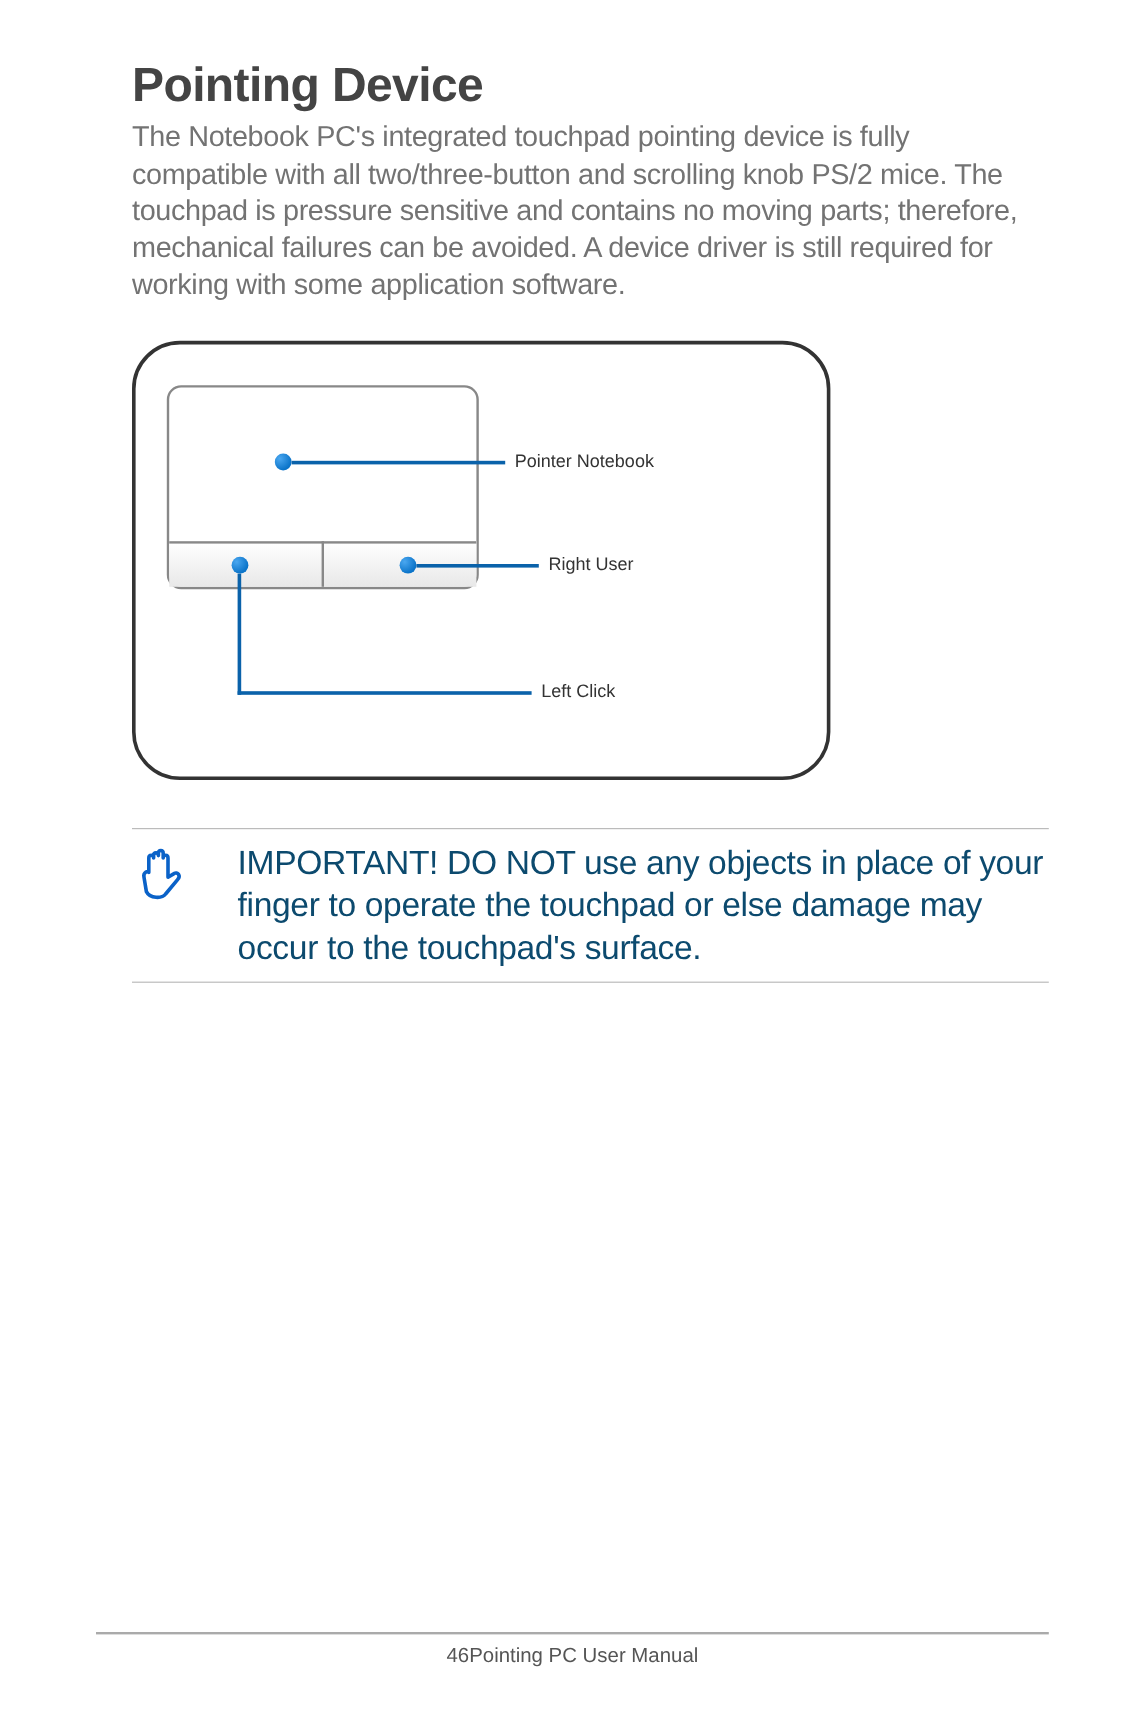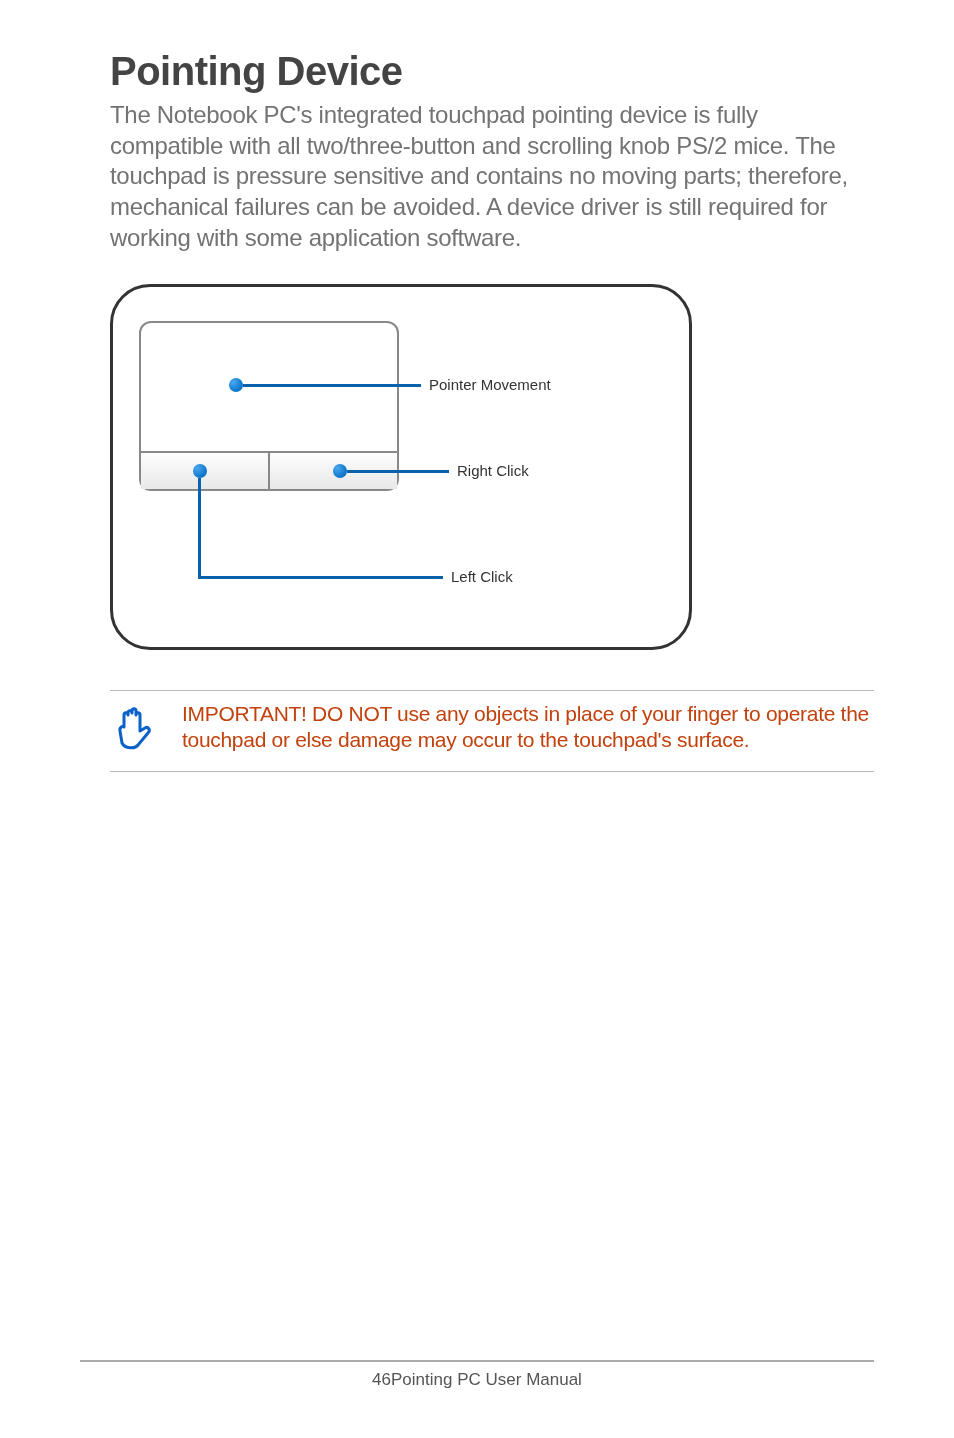--- a/index.html
+++ b/index.html
@@ -101,24 +101,25 @@
     padding: 10px 0 10px 0;
     margin: 0;
   }
   .note-icon {
     flex: 0 0 72px;
     padding-top: 4px;
     color: #0a62c8;
   }
   .note-text {
     flex: 1;
-    font-size: 21px;
+    font-size: 28px;
     line-height: 1.28;
-    color: #c2410c;
+    color: #0c4a6e;
     letter-spacing: -0.3px;
+    margin-left: 16px;
   }
   .footer {
     position: absolute;
     left: 80px;
     right: 80px;
     bottom: 48px;
     border-top: 2px solid #aaa;
     padding-top: 8px;
     display: flex;
     justify-content: center;
@@ -137,25 +138,25 @@
 
   <div class="diagram-box">
     <div class="touchpad">
       <div class="tp-area-bottom"></div>
       <div class="tp-divider"></div>
       <div class="tp-vdivider"></div>
     </div>
 
     <div class="dot" style="left:116px; top:91px;"></div>
     <div class="leader" style="left:130px; top:97px; width:178px; height:3px;"></div>
-    <div class="label" style="left:316px; top:89px;">Pointer Movement</div>
+    <div class="label" style="left:316px; top:89px;">Pointer Notebook</div>
 
     <div class="dot" style="left:220px; top:177px;"></div>
     <div class="leader" style="left:234px; top:183px; width:102px; height:3px;"></div>
-    <div class="label" style="left:344px; top:175px;">Right Click</div>
+    <div class="label" style="left:344px; top:175px;">Right User</div>
 
     <div class="dot" style="left:80px; top:177px;"></div>
     <div class="leader" style="left:85px; top:191px; width:3px; height:101px;"></div>
     <div class="leader" style="left:85px; top:289px; width:245px; height:3px;"></div>
     <div class="label" style="left:338px; top:281px;">Left Click</div>
   </div>
 
   <div class="note-block">
     <div class="note-icon">
       <svg width="48" height="52" viewBox="0 0 48 52" fill="none" stroke="#0a62c8" stroke-width="3" stroke-linejoin="round" stroke-linecap="round">

